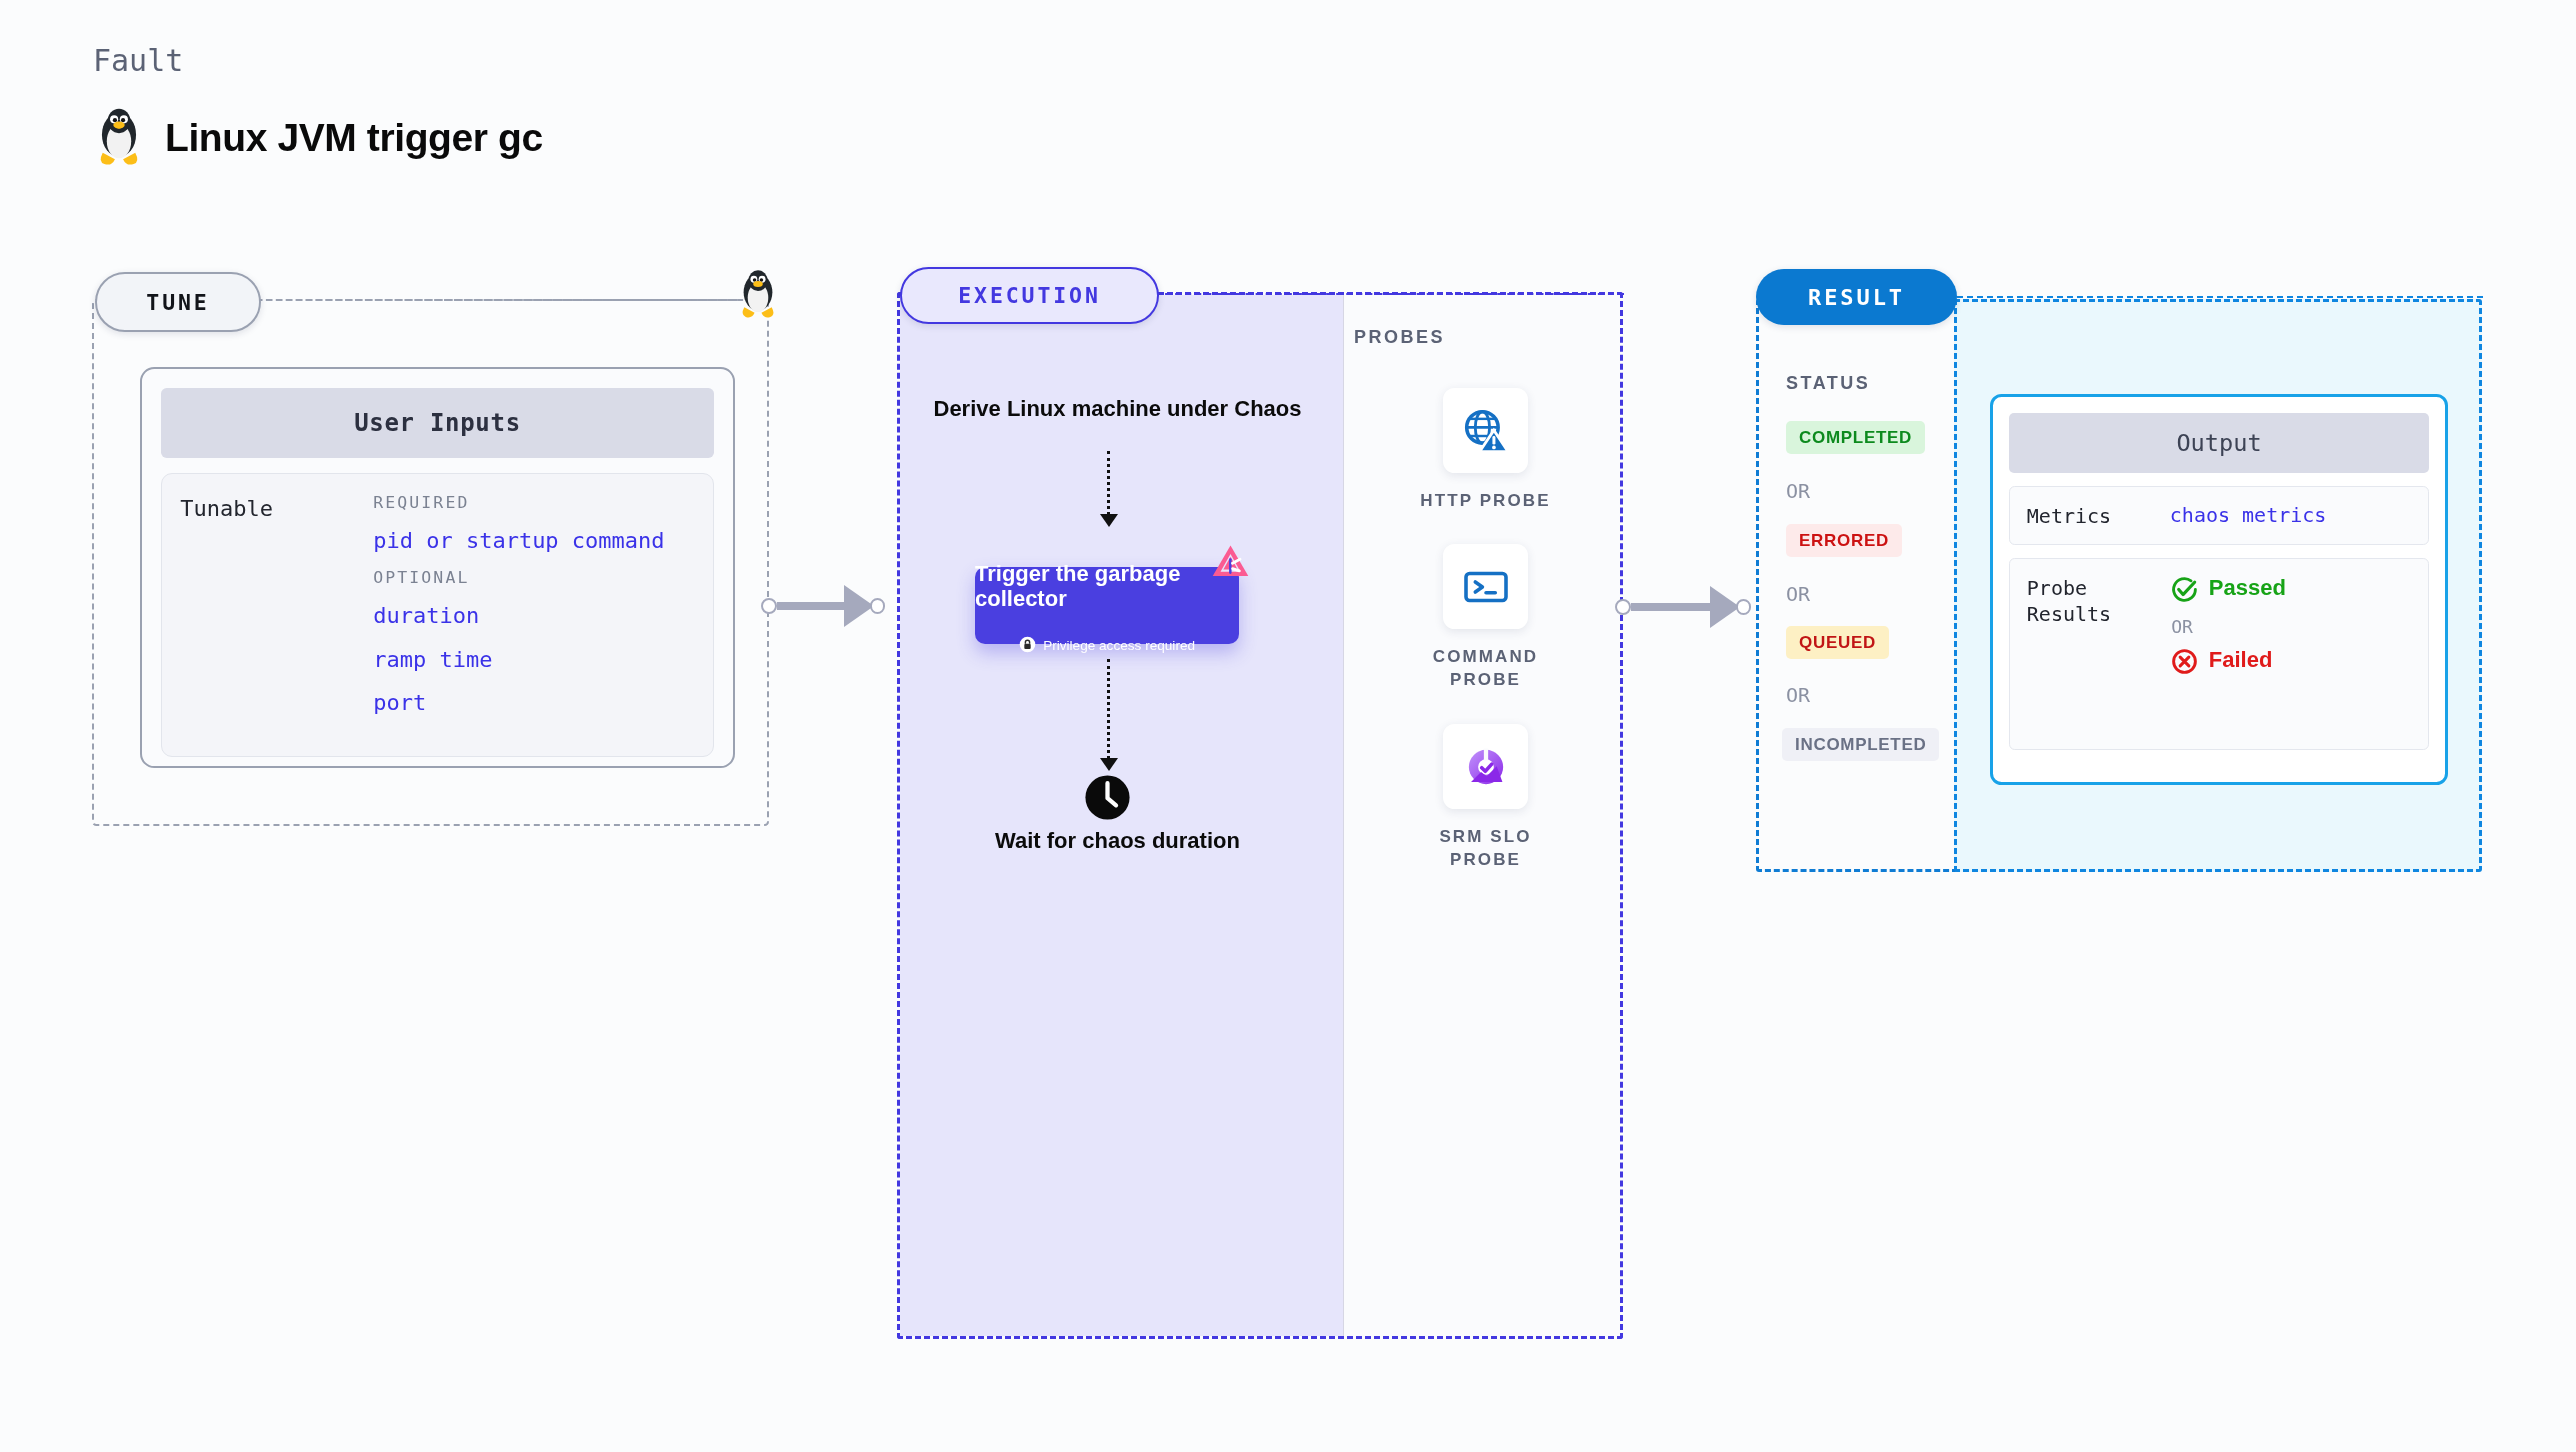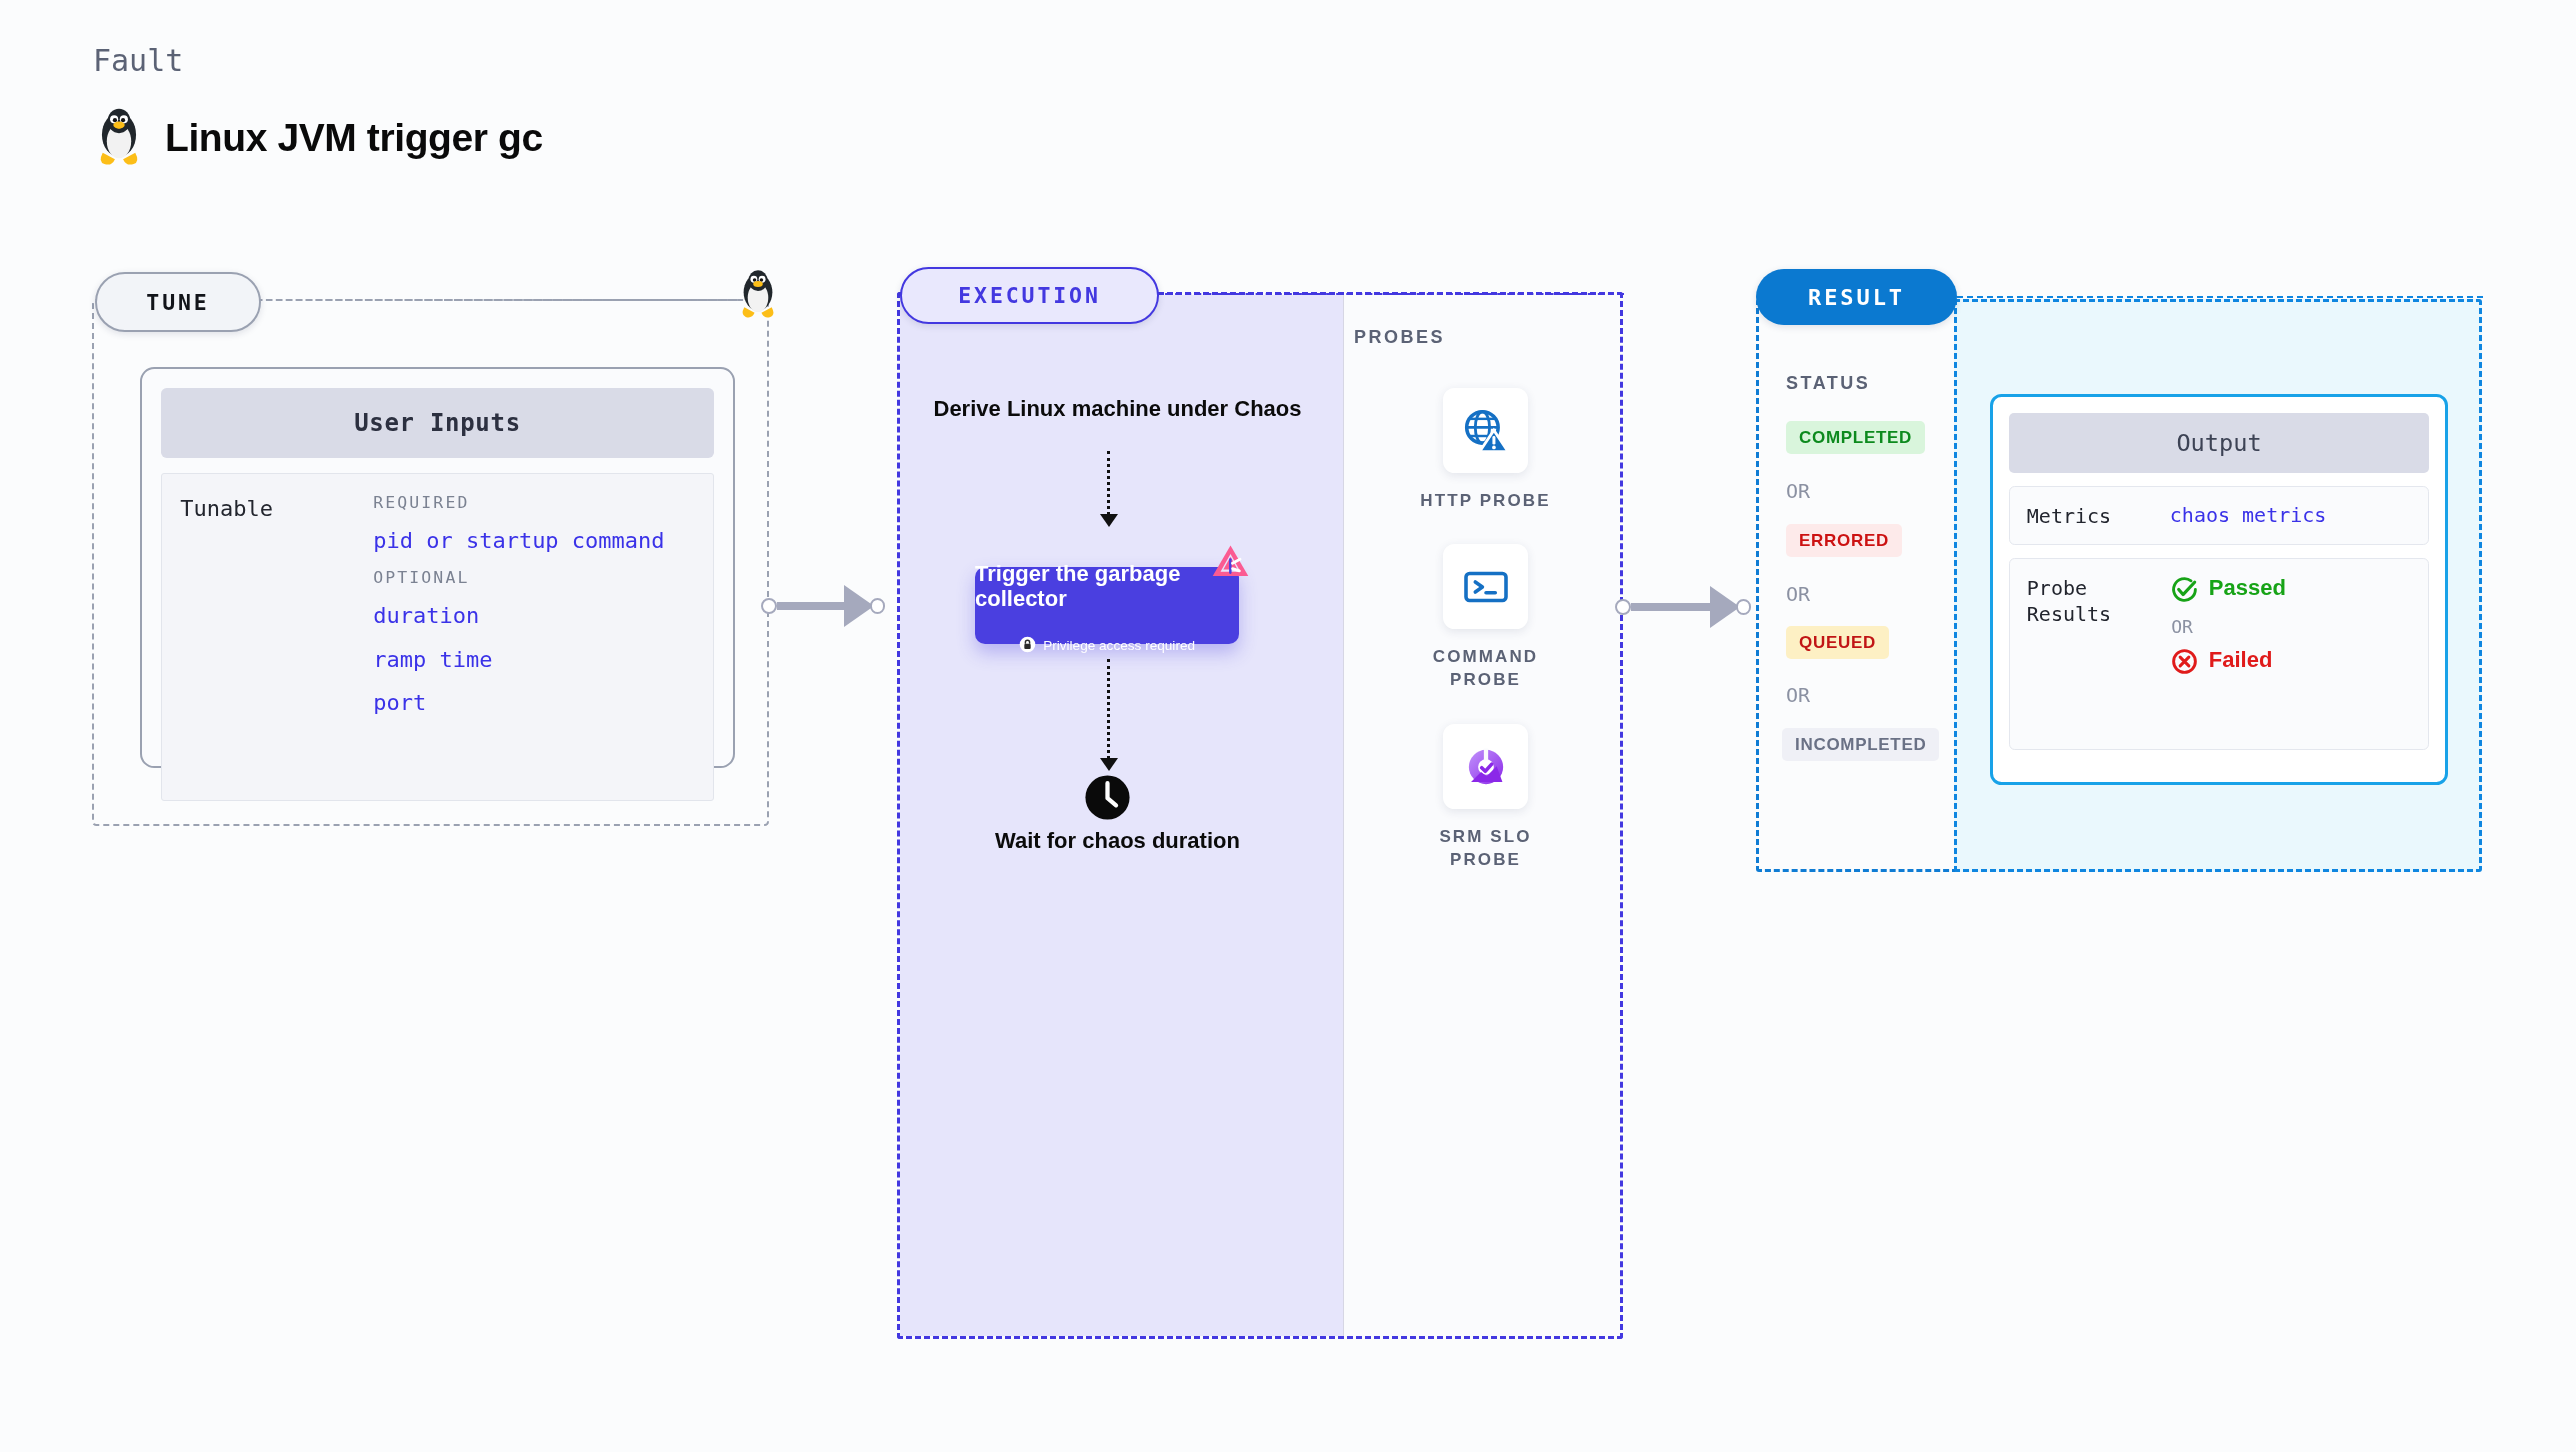--- a/index.html
+++ b/index.html
@@ -70,22 +70,22 @@
   }
   #user-inputs-hd {
     height: 70px; background: #d9dbe7;
     border-radius: 5.7px;
     display:flex; align-items:center; justify-content:center;
     font-family: "DejaVu Sans Mono", monospace;
     font-size: 24px; font-weight: bold; color: #2c3040;
     letter-spacing: 0.7px;
   }
   #tunable-box {
-    margin-top: 15.8px; height: 328px;
-    border: 1.4px solid #e2e5ec; border-radius: 3px;
+    margin-top: 15.8px; height: 284px;
+    border: 1.4px solid #e2e5ec; border-radius: 11px;
     background: #f4f5f9;
     box-sizing: border-box;
     display: flex; padding: 18.6px 18.6px 0 18.6px;
   }
   #tunable-word {
     font-family: "DejaVu Sans Mono", monospace;
     font-size: 22px; color: #22252e; flex: 0 0 193px; padding-top: 2.9px;
   }
   #tunable-list { flex: 1; }
   .req-head {

